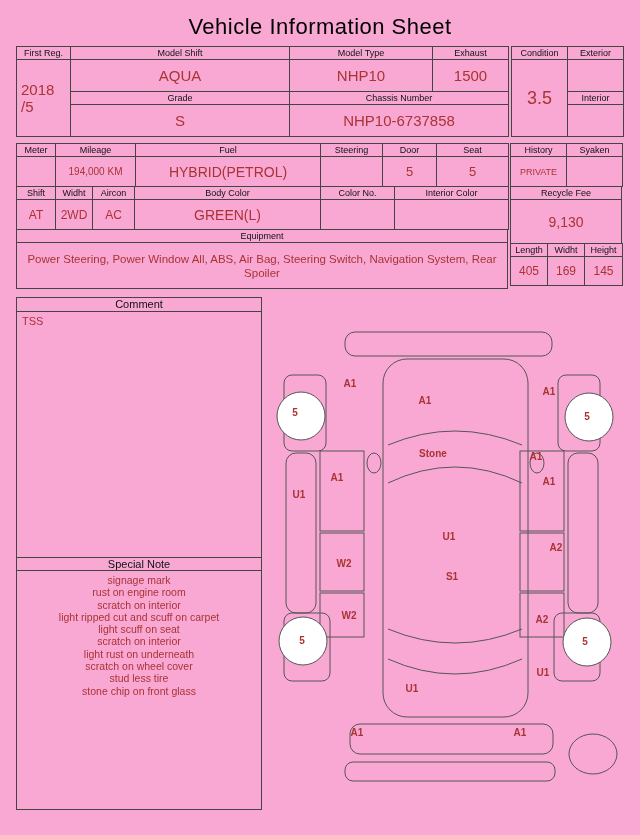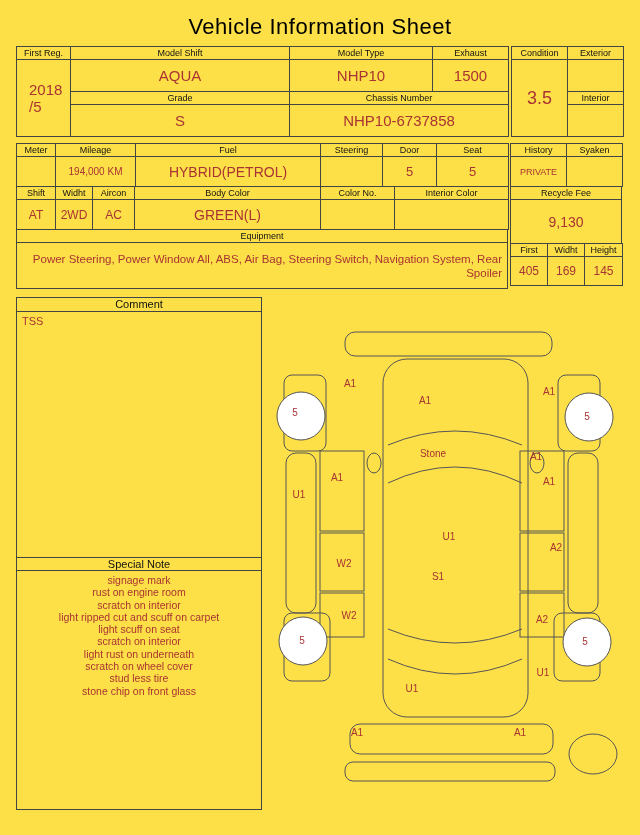--- a/index.html
+++ b/index.html
@@ -1,43 +1,43 @@
 <!DOCTYPE html>
 <html><head>
 <meta charset="utf-8">
 <style>
   :root{ --red:#aa3333; --line:#444; --diag:#555; }
   *{ box-sizing:border-box; }
   html,body{ margin:0; padding:0; background:#fff; }
-  .page{ width:640px; height:835px; position:relative; background:#fde047;
+  .page{ width:640px; height:835px; position:relative; background:#f9a8d4;
          font-family:"Liberation Sans", sans-serif; color:#111; overflow:hidden; }
   .title{ text-align:center; padding-top:14px; font-size:22px; letter-spacing:.5px; color:#000; }
 
   .row{ display:flex; gap:2px; margin:6px 16px 0; align-items:flex-start; }
   table{ border-collapse:collapse; table-layout:fixed; }
   th,td{ border:1px solid var(--line); padding:0; text-align:center; vertical-align:middle; overflow:hidden; }
   th{ font-weight:normal; font-size:9px; color:#111; height:13px; line-height:11px; }
   td{ color:var(--red); }
   .stack table + table{ margin-top:-1px; }
 
   .v32{ height:32px; } .v30{ height:30px; } .v44{ height:44px; } .v29{ height:29px;margin-top:8px; } .v46{ height:46px; }
   .fs15{ font-size:15px; } .fs14{ font-size:14px; } .fs13{ font-size:13px; } .fs12{ font-size:12px; } .fs10{ font-size:10px; } .fs9{ font-size:9px; } .fs18{ font-size:18px; }
-  .firstreg{ text-align:left; padding-left:12px; line-height:17px; }
-  .equip{ text-align:right; padding:2px 5px; font-size:11.5px; line-height:14px; }
+  .firstreg{ text-align:left; padding-left:4px; line-height:17px; }
+  .equip{ text-align:center; padding:2px 5px; font-size:11.5px; line-height:14px; }
 
   .bottom{ display:flex; margin:8px 16px 0; height:513px; }
   .note-box{ width:246px; border:1px solid var(--line); display:flex; flex-direction:column; }
   .box-header{ height:14px; line-height:13px; font-size:11px; text-align:center; color:#111;
                border-bottom:1px solid var(--line); }
   .box-header.mid{ border-top:1px solid var(--line); }
   .comment-body{ height:245px; color:var(--red); font-size:11px; padding:3px 5px; }
   .note-list{ flex:1; color:var(--red); font-size:10.5px; line-height:12.3px; padding:3px 5px; }
   .note-item{ white-space:nowrap;text-align:center; }
 
-  .diagram{ flex:1; position:relative; }
+  .diagram{ flex:1; position:relative;font-weight:bold; }
   .diagram svg{ position:absolute; left:0; top:0; }
   .mark{ position:absolute; transform:translate(-50%,-50%); color:var(--red); font-size:10px; line-height:10px; white-space:nowrap; }
 
   .footer{ position:absolute; left:16px; right:14px; bottom:3px; border-top:1px solid #333;
            padding-top:2px; color:var(--red); font-size:8.6px; text-align:center; white-space:nowrap; }
 </style>
 </head>
 <body>
 
 <div class="page">
@@ -201,21 +201,21 @@
       </tbody>
         </table>
       <table style="width:112px">
         <colgroup>
             <col style="width:37px">
             <col style="width:37px">
             <col style="width:38px">
           </colgroup>
         <tbody>
             <tr>
-          <th>First</th>
+          <th>Length</th>
           <th>Widht</th>
           <th>Height</th>
         </tr>
         <tr class="v29">
           <td class="fs12">405</td>
           <td class="fs12">169</td>
           <td class="fs12">145</td>
         </tr>
       </tbody>
         </table>
@@ -291,21 +291,21 @@
           <span class="mark" style="left: 33px; top: 116px;">5</span>
           <span class="mark" style="left: 325px; top: 120px;">5</span>
           <span class="mark" style="left: 171px; top: 157px;">Stone</span>
           <span class="mark" style="left: 274px; top: 160px;">A1</span>
           <span class="mark" style="left: 75px; top: 181px;">A1</span>
           <span class="mark" style="left: 287px; top: 185px;">A1</span>
           <span class="mark" style="left: 37px; top: 198px;">U1</span>
           <span class="mark" style="left: 187px; top: 240px;">U1</span>
           <span class="mark" style="left: 294px; top: 251px;">A2</span>
           <span class="mark" style="left: 82px; top: 267px;">W2</span>
-          <span class="mark" style="left: 176px; top: 280px;">S1</span>
+          <span class="mark" style="left: 190px; top: 280px;">S1</span>
           <span class="mark" style="left: 87px; top: 319px;">W2</span>
           <span class="mark" style="left: 280px; top: 323px;">A2</span>
           <span class="mark" style="left: 40px; top: 344px;">5</span>
           <span class="mark" style="left: 323px; top: 345px;">5</span>
           <span class="mark" style="left: 281px; top: 376px;">U1</span>
           <span class="mark" style="left: 150px; top: 392px;">U1</span>
           <span class="mark" style="left: 95px; top: 436px;">A1</span>
           <span class="mark" style="left: 258px; top: 436px;">A1</span>
         </div>
     </div>

